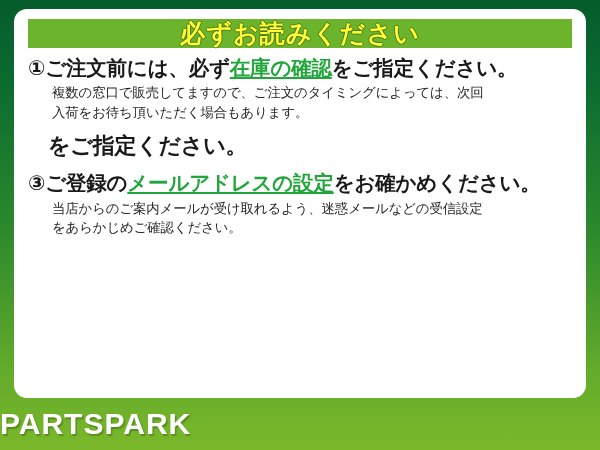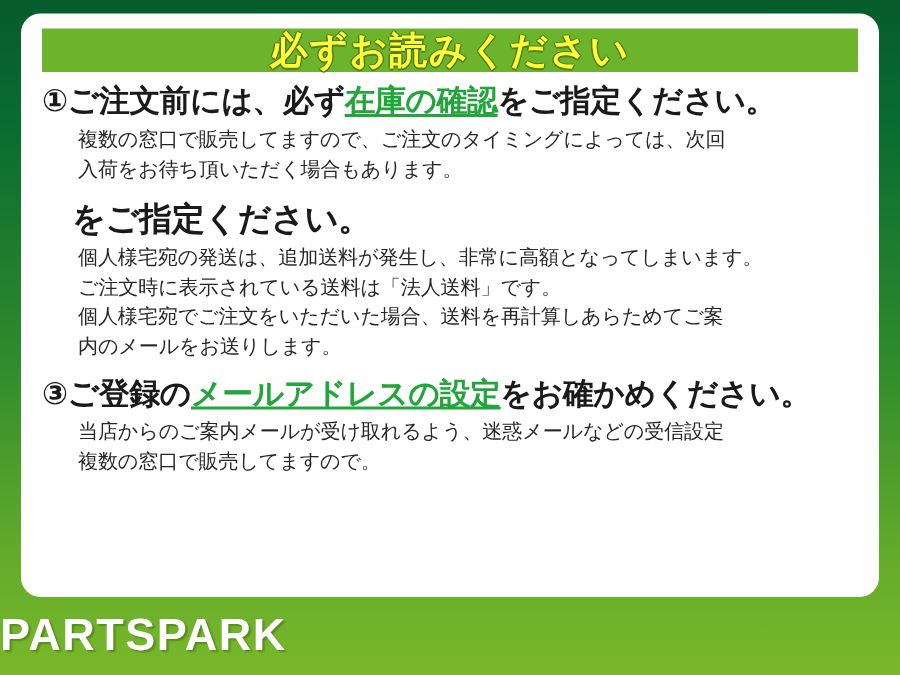--- a/index.html
+++ b/index.html
@@ -127,33 +127,27 @@
     <div class="item" id="item-1">
       <div class="item-heading"><span>①</span><span>ご注文前には、必ず</span><span class="hl">在庫の確認</span><span>をご指定ください。</span></div>
       <div class="item-body">
           <div>複数の窓口で販売してますので、ご注文のタイミングによっては、次回</div>
           <div>入荷をお待ち頂いただく場合もあります。</div>
         </div>
     </div>
 
     <div class="item" id="item-2">
       <div class="item-heading-line2">をご指定ください。</div>
-      <div class="item-body">
-          <div>個人様宅宛の発送は、追加送料が発生し、非常に高額となってしまいます。</div>
-          <div>ご注文時に表示されている送料は「法人送料」です。</div>
-          <div>個人様宅宛でご注文をいただいた場合、送料を再計算しあらためてご案</div>
-          <div>内のメールをお送りします。</div>
-        </div>
     </div>
 
     <div class="item" id="item-3">
       <div class="item-heading"><span>③</span><span>ご登録の</span><span class="hl">メールアドレスの設定</span><span>をお確かめください。</span></div>
       <div class="item-body">
           <div>当店からのご案内メールが受け取れるよう、迷惑メールなどの受信設定</div>
-          <div>複数の窓口で販売してますので。</div>
+          <div>をあらかじめご確認ください。</div>
         </div>
     </div>
 
   </div>
 
   <div id="footer">
     <div id="footer-logo">PARTSPARK</div>
   </div>
 
 </div>

